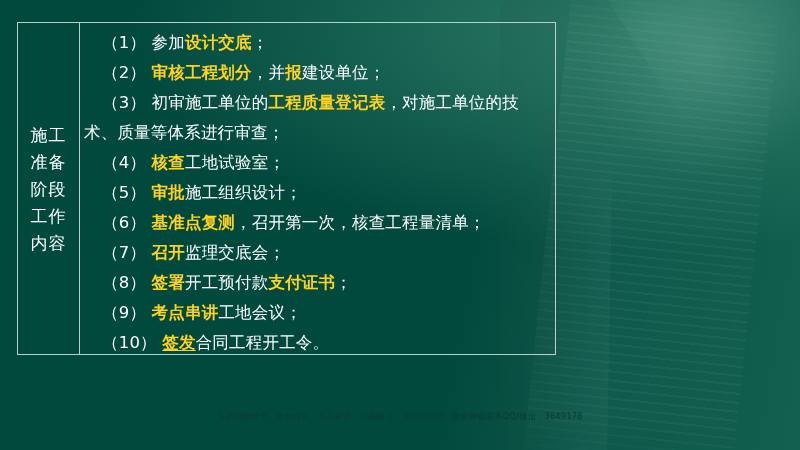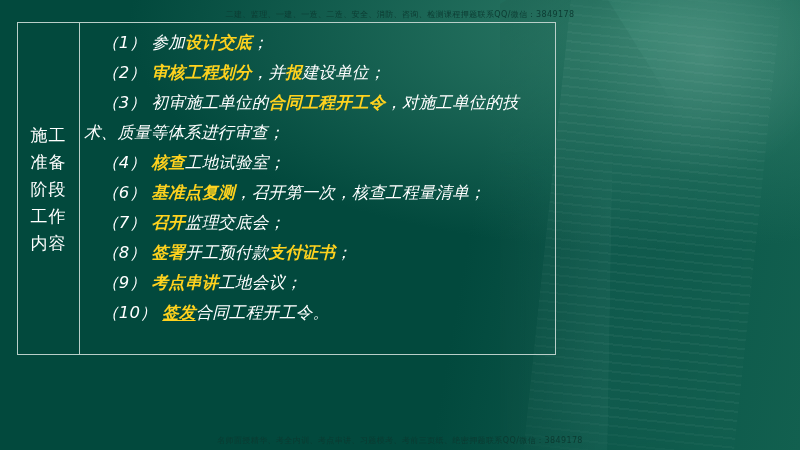--- a/index.html
+++ b/index.html
@@ -90,21 +90,21 @@
     left: 0;
     right: 0;
     text-align: center;
     color: #0c3b32;
     font-size: 8px;
     letter-spacing: 0.4px;
     white-space: nowrap;
     font-family: "DejaVu Sans", "Liberation Sans", sans-serif;
   }
   .watermark-top { top: 9px; }
-  .watermark-bottom { bottom: 4px; color: #0b3a31; }
+  .watermark-bottom { bottom: 28px; color: #0b3a31; }
 
   
   .table {
     position: absolute;
     left: 17px;
     top: 22px;
     width: 539px;
     height: 333px;
     border: 1px solid #b9cfc9;
     box-sizing: border-box;
@@ -136,21 +136,20 @@
     flex-direction: column;
     justify-content: flex-start;
   }
   .item {
     color: #ffffff;
     font-size: 16.5px;
     line-height: 30px;
     text-indent: 18px;
     letter-spacing: 0.2px;
     white-space: normal;
-    font-style: italic;
   }
   .hl {
     color: #ffd21e;
     font-weight: bold;
   }
   .hl.u {
     text-decoration: underline;
     text-underline-offset: 2px;
   }
   .num { color: #ffffff; }
@@ -161,37 +160,37 @@
 <div id="slide">
 
   <div class="bg-base"></div>
   <div class="bg-photo">
     <div class="glow"></div>
     <div class="tower-c"></div>
     <div class="tower-a"></div>
     <div class="tower-b"></div>
   </div>
 
-  <div class="watermark watermark-top">二建、监理、一建、一造、二造、安全、消防、咨询、检测课程押题联系QQ/微信：3849178</div>
 
   <div class="table">
 
     <div class="col-label">
       <div class="lbl-line">施工</div>
       <div class="lbl-line">准备</div>
       <div class="lbl-line">阶段</div>
       <div class="lbl-line">工作</div>
       <div class="lbl-line">内容</div>
     </div>
 
     <div class="col-body" id="items-body">
         <div class="item"><span class="num">（1）</span>&nbsp;<span class="">参加</span><span class="hl">设计交底</span><span class="">；</span></div>
         <div class="item"><span class="num">（2）</span>&nbsp;<span class="hl">审核工程划分</span><span class="">，并</span><span class="hl">报</span><span class="">建设单位；</span></div>
-        <div class="item"><span class="num">（3）</span>&nbsp;<span class="">初审施工单位的</span><span class="hl">合同工程开工令</span><span class="">，对施工单位的技术、质量等体系进行审查；</span></div>
+        <div class="item"><span class="num">（3）</span>&nbsp;<span class="">初审施工单位的</span><span class="hl">工程质量登记表</span><span class="">，对施工单位的技术、质量等体系进行审查；</span></div>
         <div class="item"><span class="num">（4）</span>&nbsp;<span class="hl">核查</span><span class="">工地试验室；</span></div>
+        <div class="item"><span class="num">（5）</span>&nbsp;<span class="hl">审批</span><span class="">施工组织设计；</span></div>
         <div class="item"><span class="num">（6）</span>&nbsp;<span class="hl">基准点复测</span><span class="">，召开第一次，核查工程量清单；</span></div>
         <div class="item"><span class="num">（7）</span>&nbsp;<span class="hl">召开</span><span class="">监理交底会；</span></div>
         <div class="item"><span class="num">（8）</span>&nbsp;<span class="hl">签署</span><span class="">开工预付款</span><span class="hl">支付证书</span><span class="">；</span></div>
         <div class="item"><span class="num">（9）</span>&nbsp;<span class="hl">考点串讲</span><span class="">工地会议；</span></div>
         <div class="item"><span class="num">（10）</span>&nbsp;<span class="hl u">签发</span><span class="">合同工程开工令。</span></div>
       </div>
 
   </div>
 
   <div class="watermark watermark-bottom">名师面授精华、考全内训、考点串讲、习题模考、考前三页纸、绝密押题联系QQ/微信：3849178</div>

